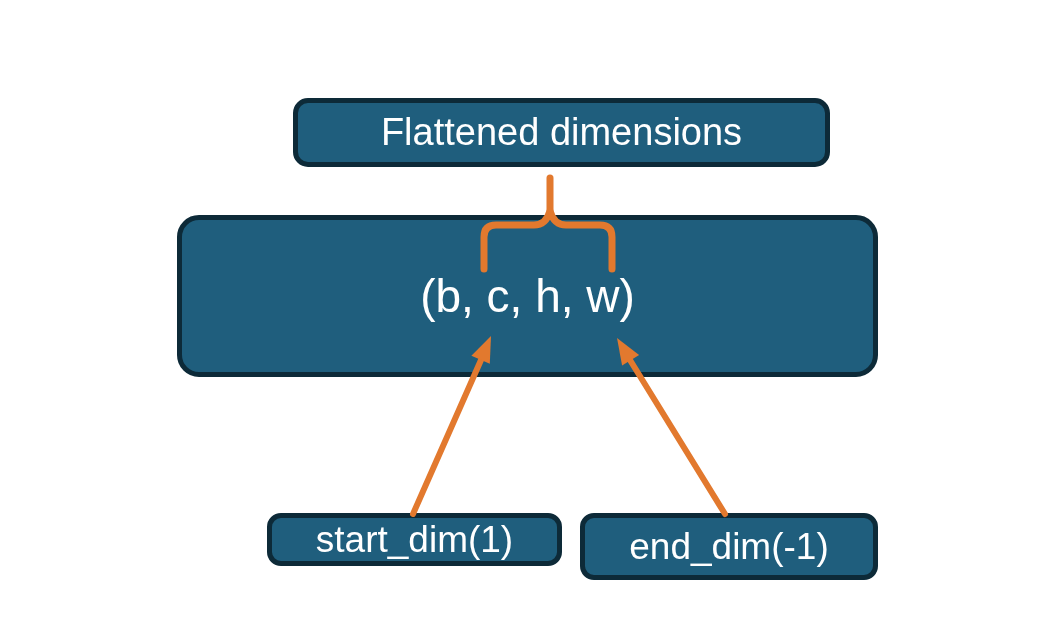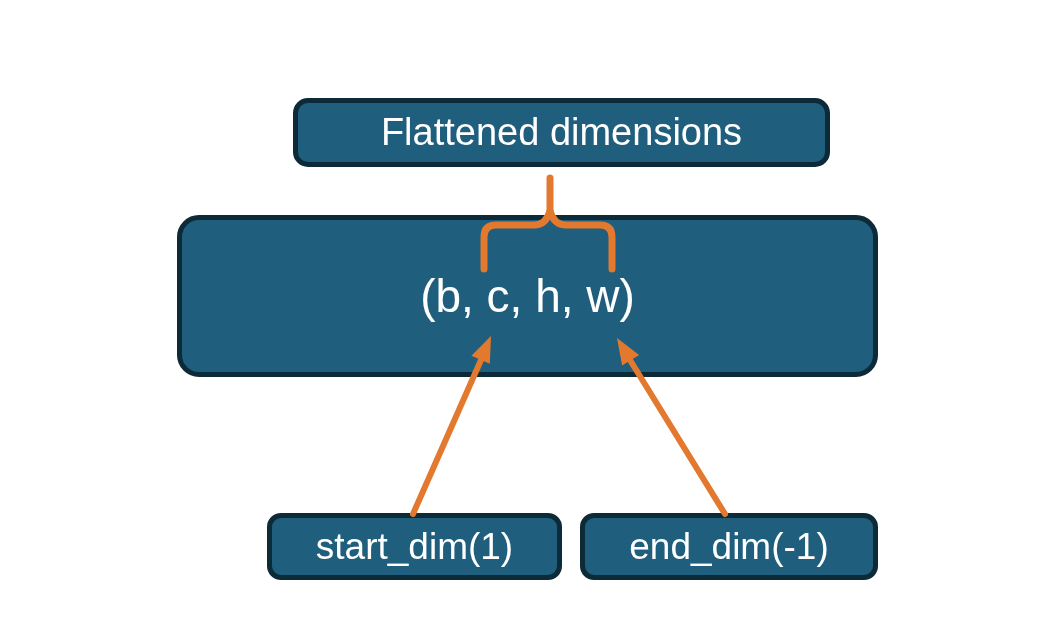--- a/index.html
+++ b/index.html
@@ -34,21 +34,21 @@
     font-size: 38px;
   }
   .node-tensor {
     left: 177px; top: 215px;
     width: 701px; height: 162px;
     border-radius: 22px;
     font-size: 46px;
   }
   .node-start {
     left: 267px; top: 513px;
-    width: 295px; height: 67px;
+    width: 295px; height: 53px;
     border-radius: 14px;
     font-size: 37px;
   }
   .node-end {
     left: 580px; top: 513px;
     width: 298px; height: 67px;
     border-radius: 14px;
     font-size: 37px;
     align-items: center;
   }

